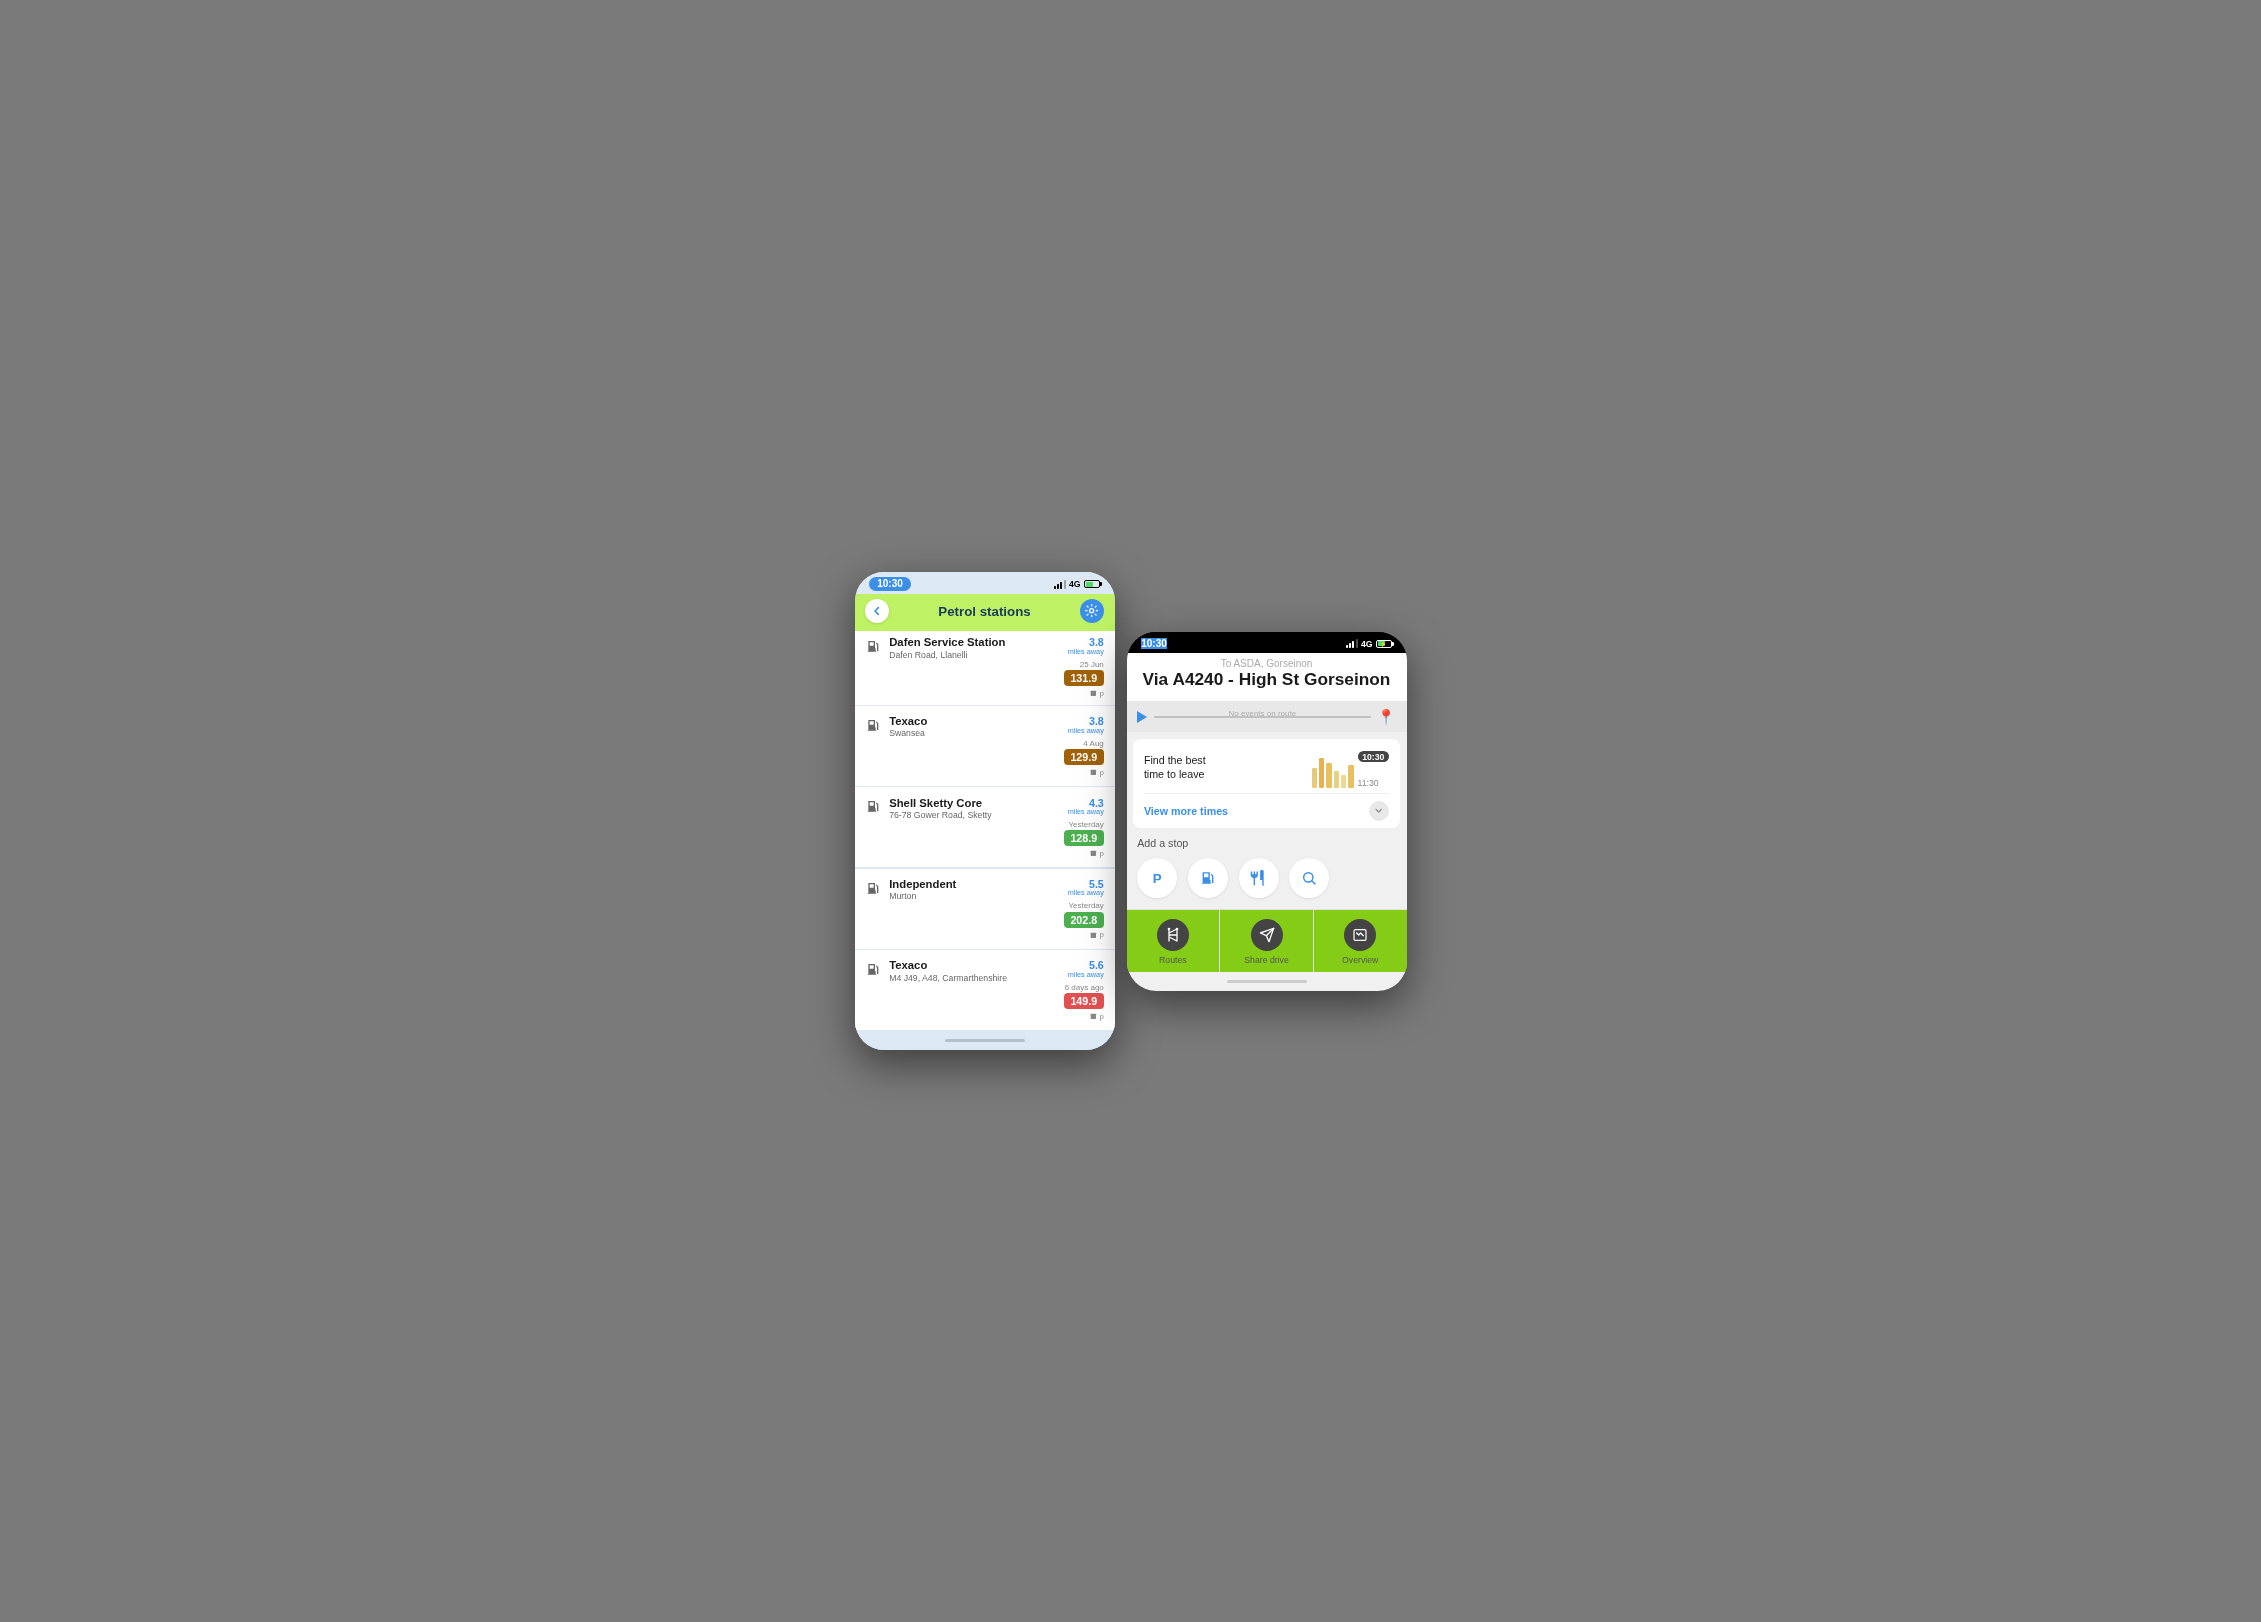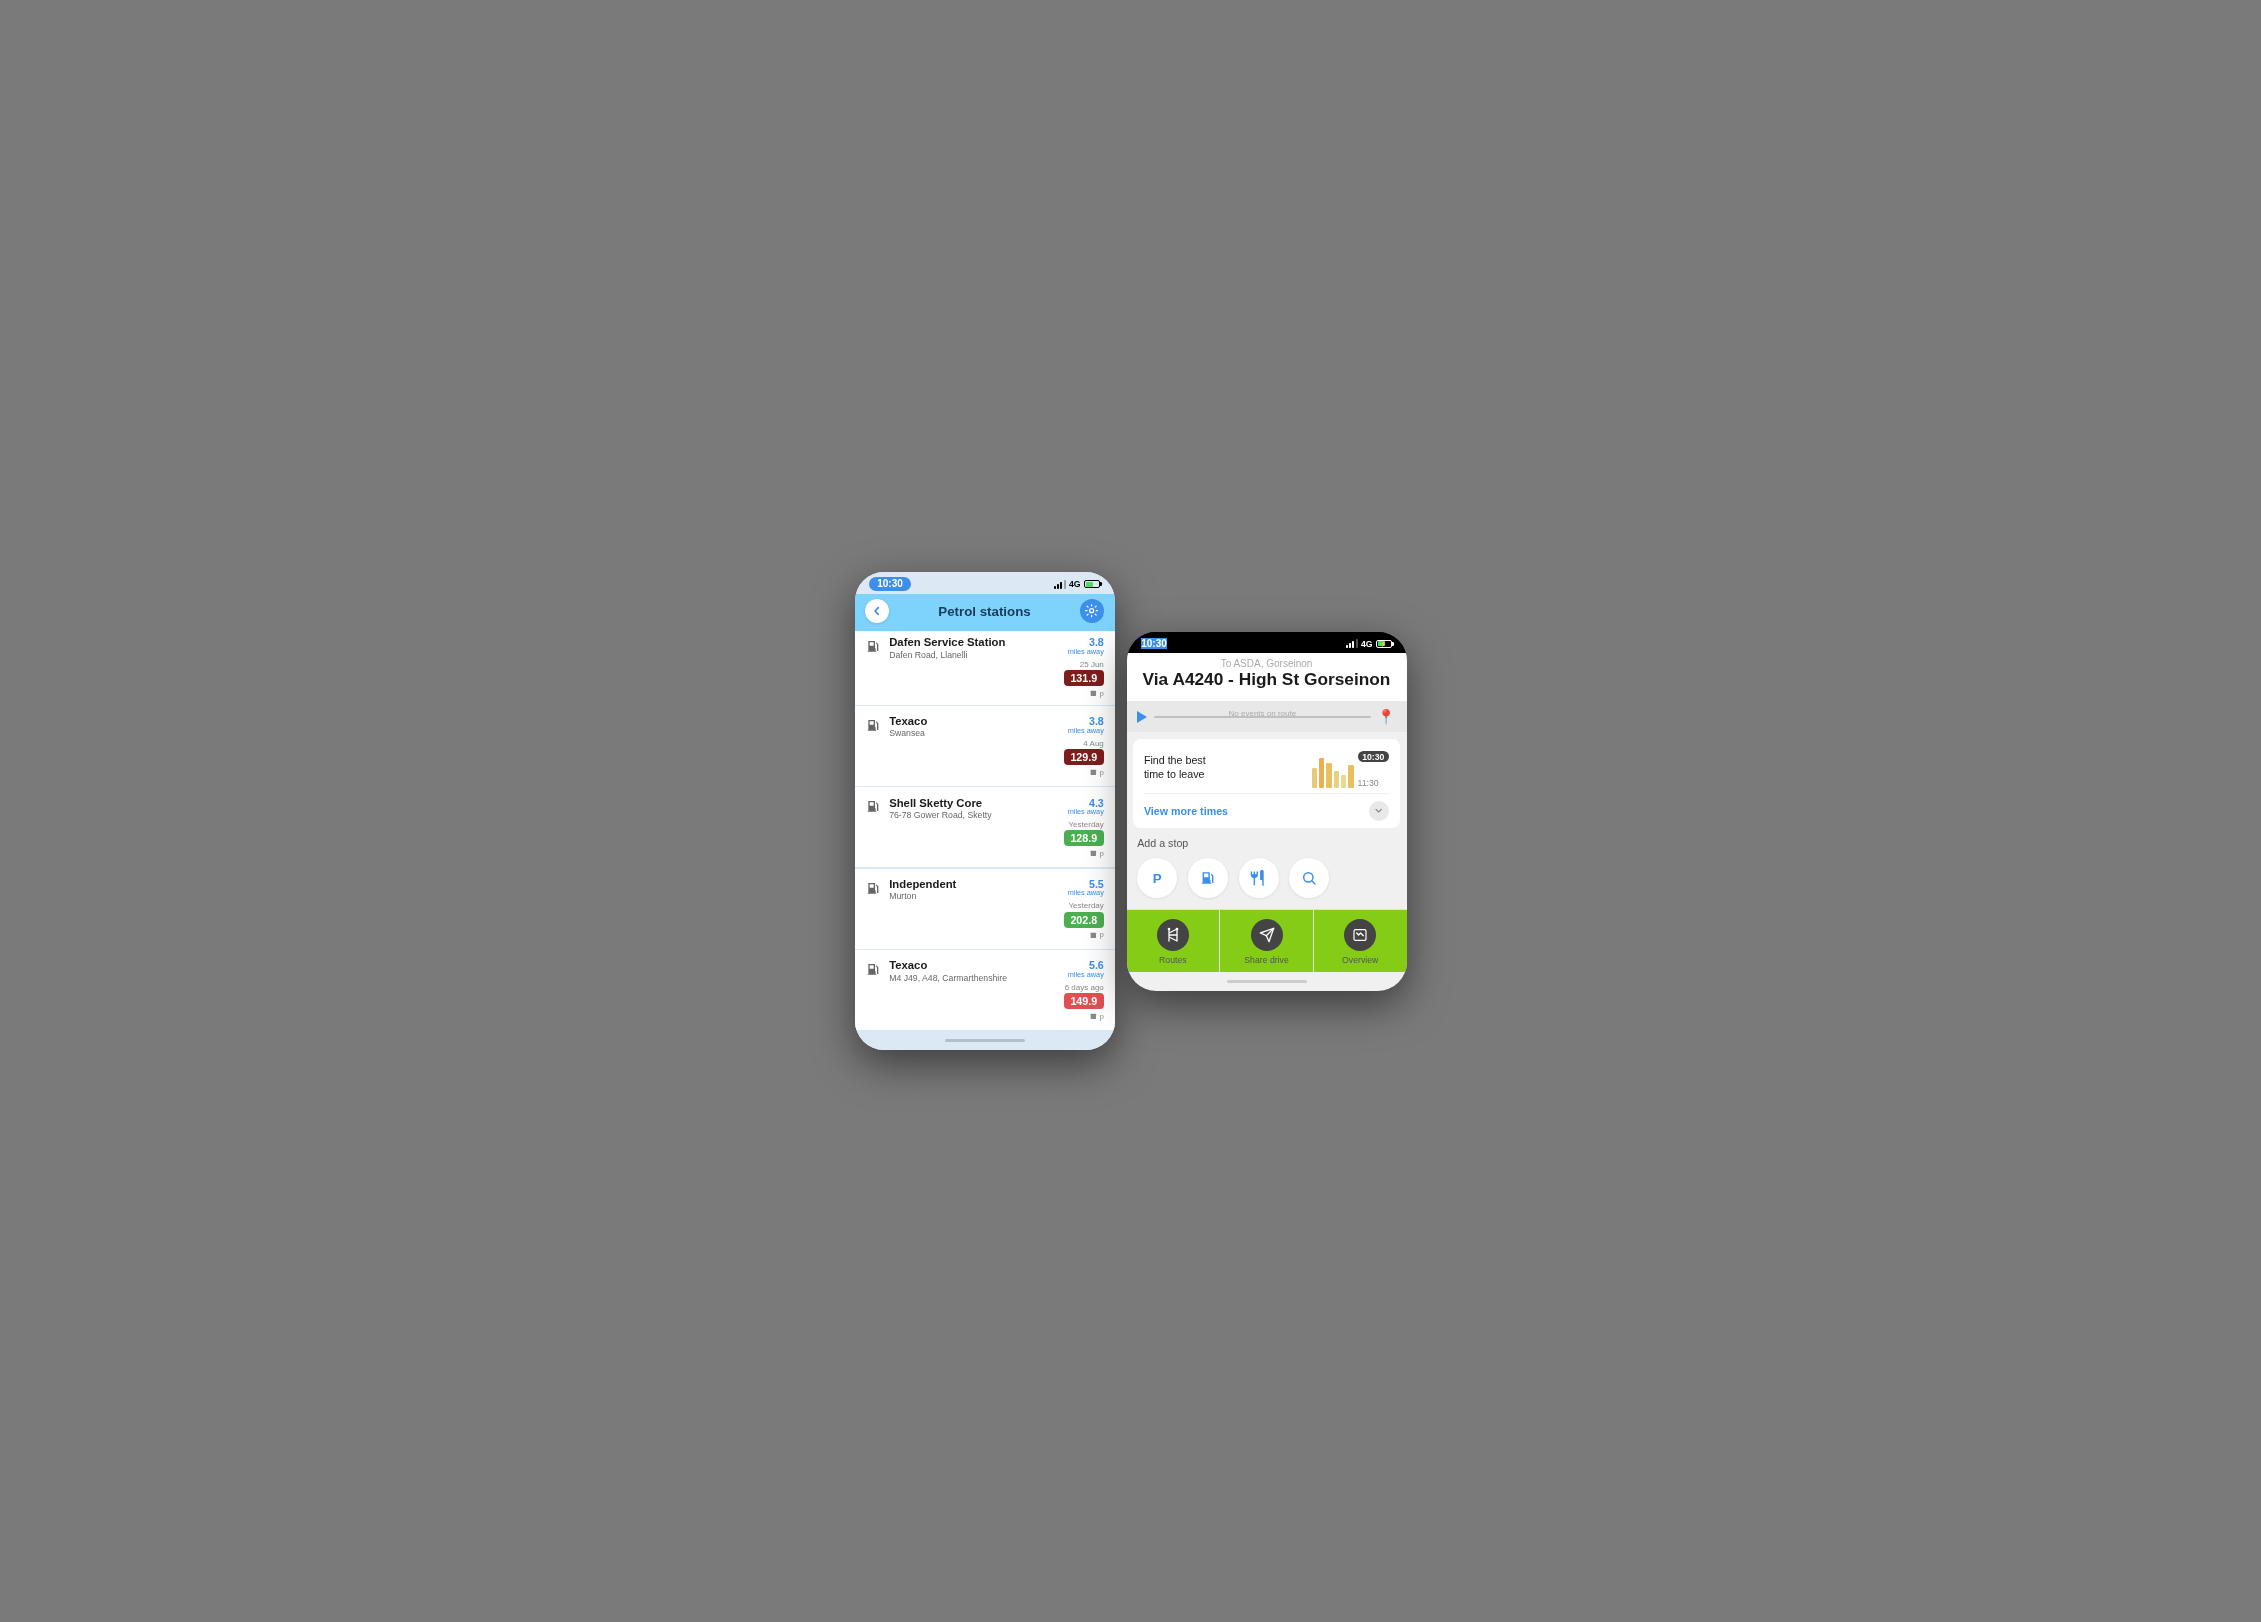--- a/index.html
+++ b/index.html
@@ -91,21 +91,21 @@
     .phone-left .status-bar {
       background: #dce9f5;
     }
 
     
     .nav-header {
       display: flex;
       align-items: center;
       justify-content: space-between;
       padding: 5.3px 10.7px 8px;
-      background: #7dd3fc;
+      background: #bef264;
     }
     .back-btn {
       width: 24px; height: 24px;
       border-radius: 50%;
       background: #fff;
       display: flex; align-items: center; justify-content: center;
       box-shadow: 0 0.7px 2.7px rgba(0,0,0,0.15);
       cursor: pointer;
     }
     .nav-title {
@@ -184,21 +184,21 @@
       margin-top: 2.7px;
     }
     .price-badge {
       border-radius: 4px;
       padding: 2px 6.7px;
       font-size: 10.7px;
       font-weight: 700;
       color: #fff;
       text-align: center;
     }
-    .price-orange { background: #7f1d1d; text-align: right; }
+    .price-orange { background: #a16207; text-align: right; }
     .price-green { background: #4caf50; }
     .price-red { background: #e05050; }
     .price-footer {
       display: flex;
       align-items: center;
       justify-content: flex-end;
       gap: 2.7px;
       font-size: 7.3px;
       color: #888;
       margin-top: 1.3px;

